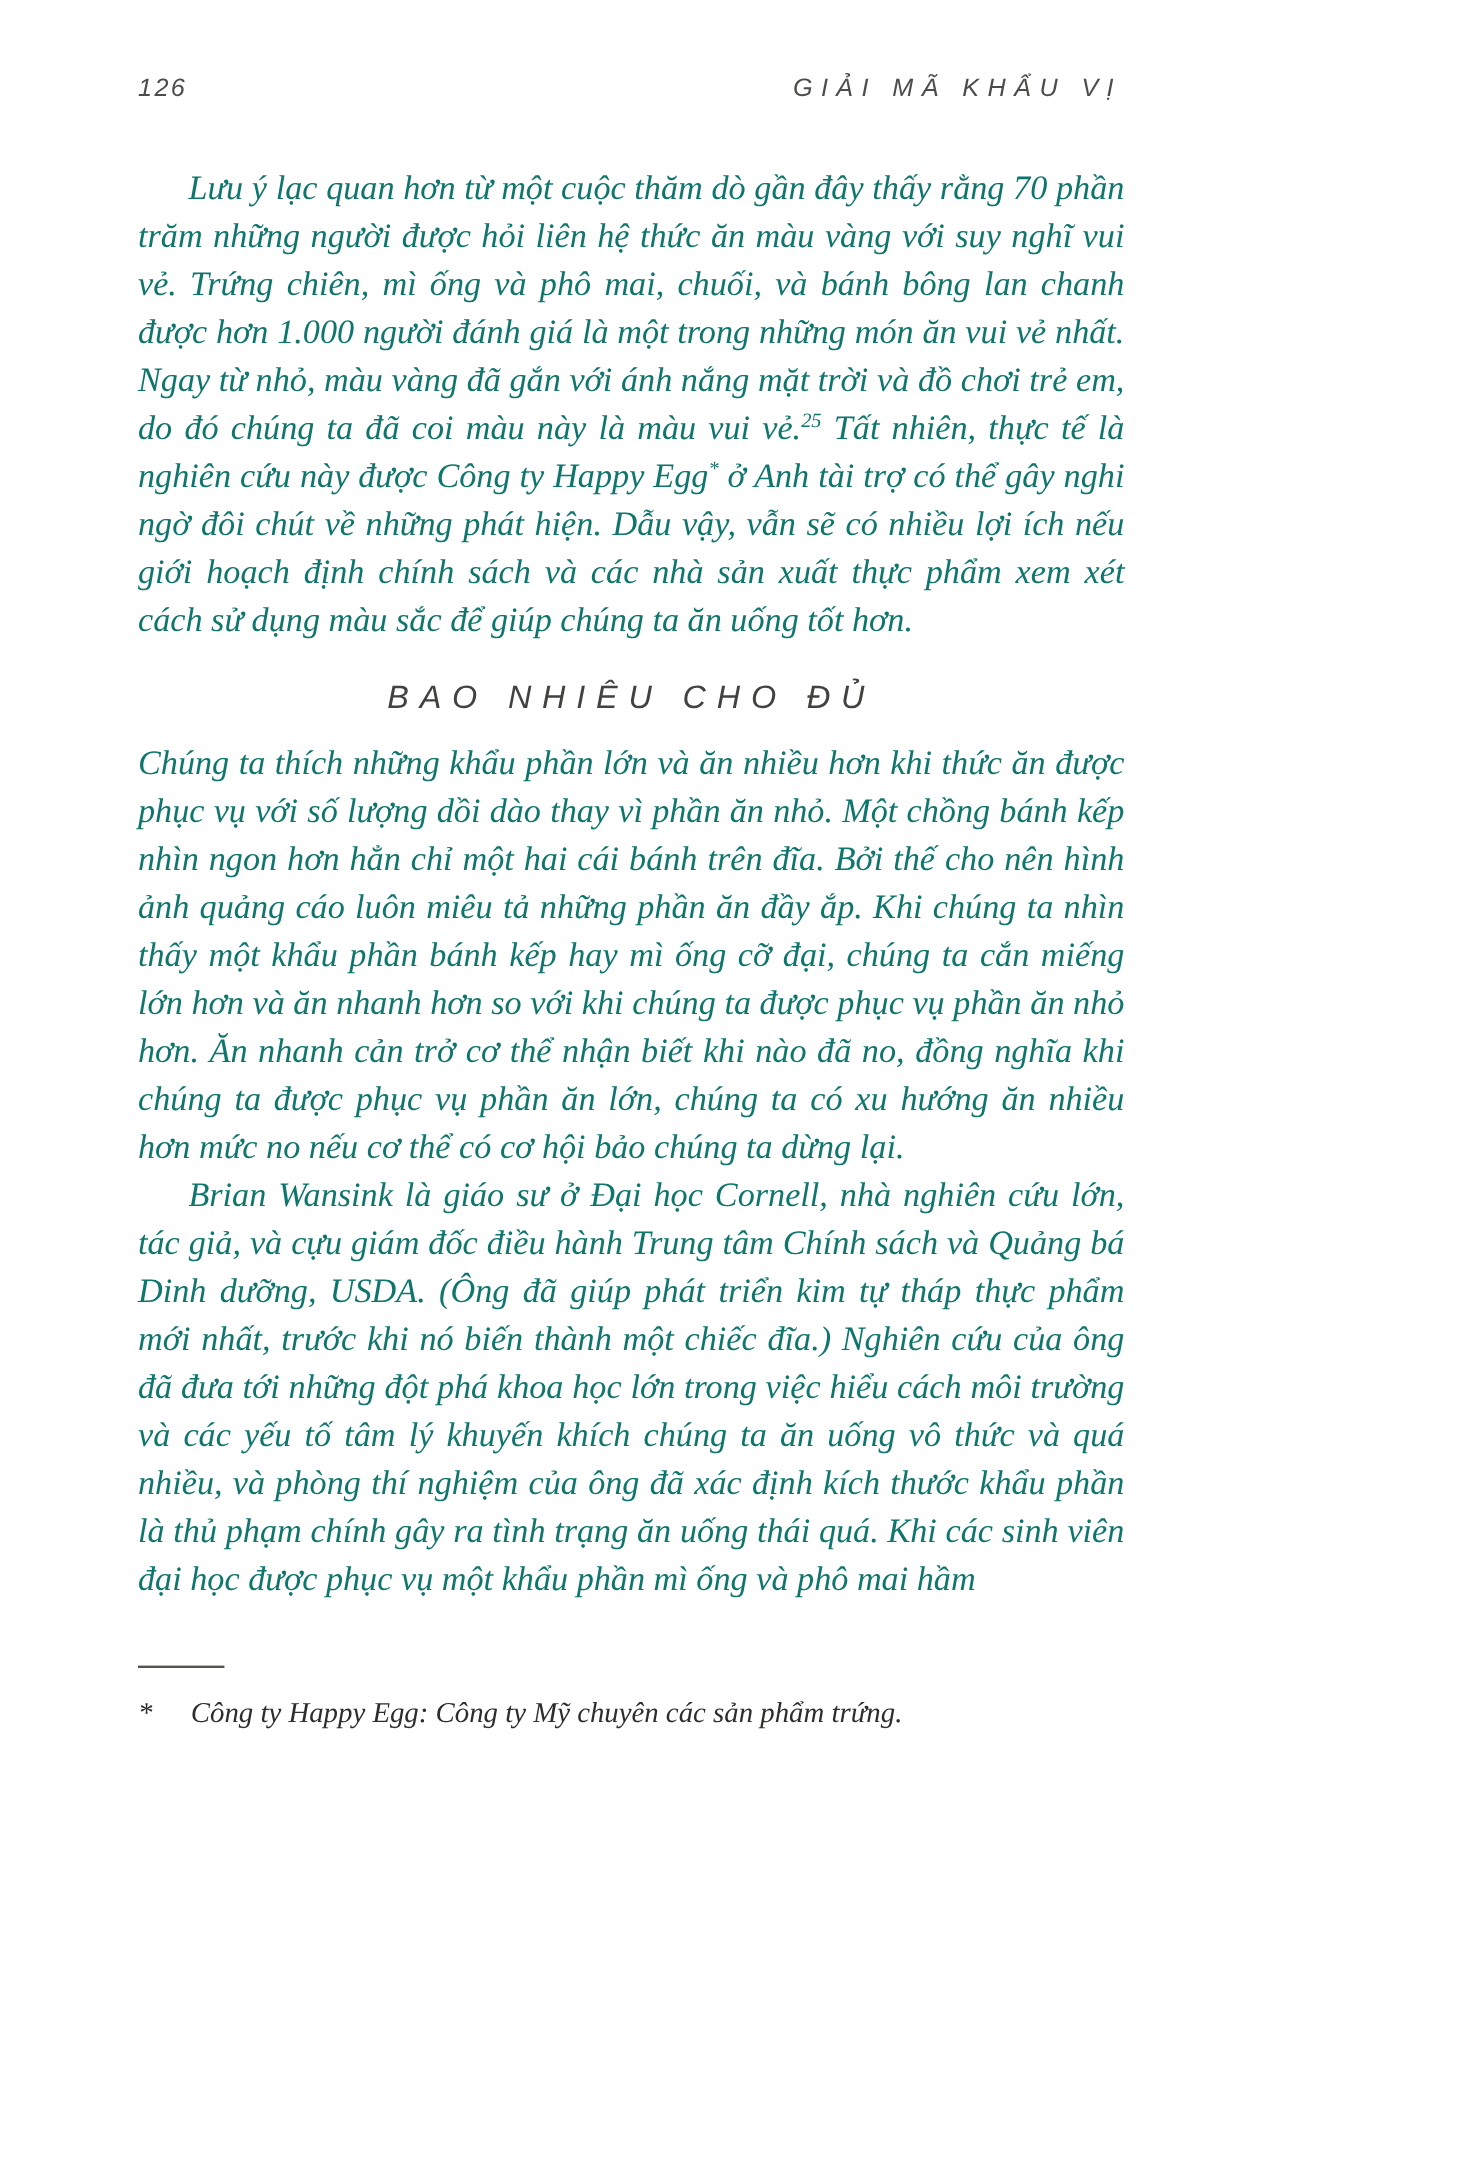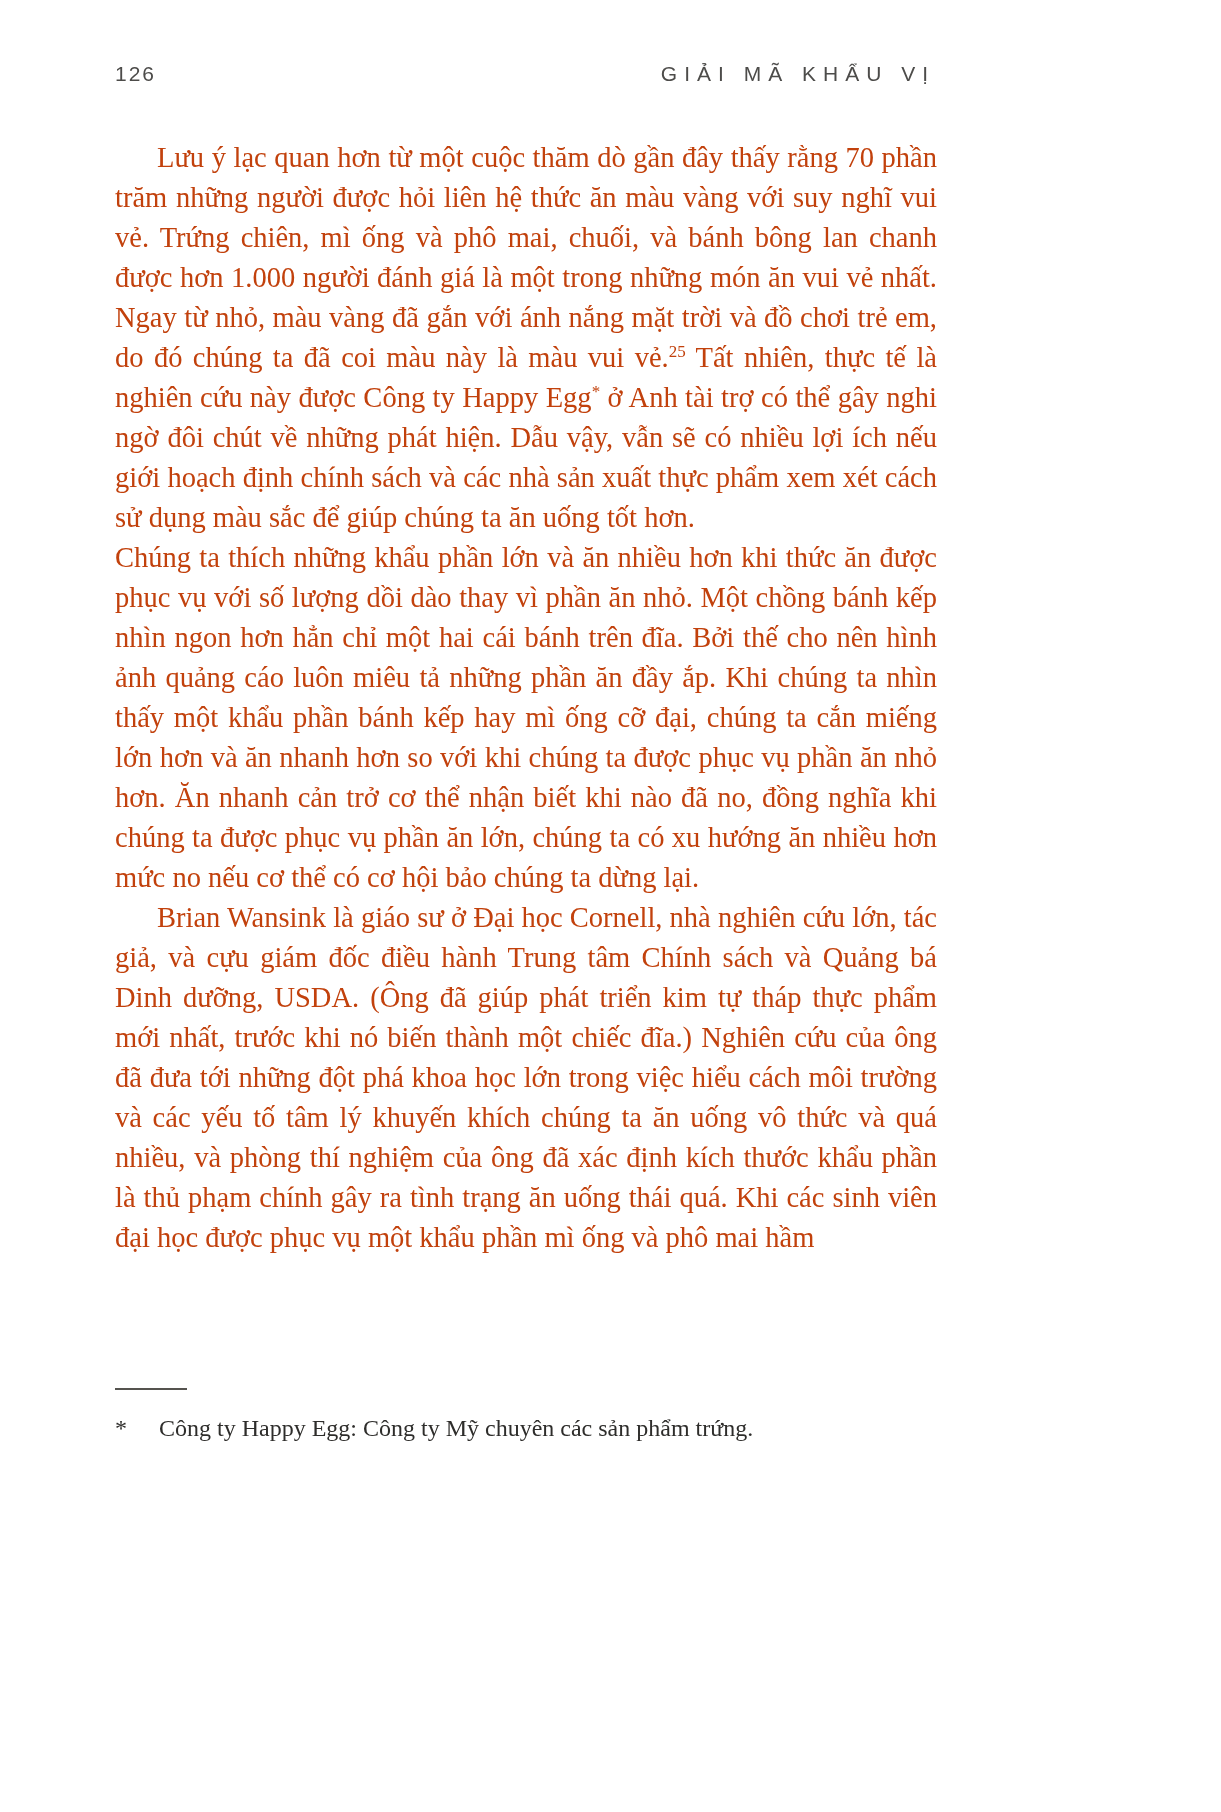--- a/index.html
+++ b/index.html
@@ -1,15 +1,15 @@
 <!DOCTYPE html>
 <html><head>
 <meta charset="utf-8">
 <style>
-  * { margin: 0; padding: 0; box-sizing: border-box; }
+  * { margin: 0; padding: 0; box-sizing: border-box; font-style: italic; }
 
   html, body {
     background: #ffffff;
   }
 
   .page {
     position: relative;
     width: 1221px;
     height: 1812px;
     background: #ffffff;
@@ -54,21 +54,21 @@
     position: absolute;
     top: 138px;
     left: 115px;
     width: 822px;
   }
 
   .para {
     font-size: 28.5px;
     line-height: 40px;
     text-align: justify;
-    color: #c2410c;
+    color: #0f766e;
   }
 
   .para.indent {
     text-indent: 42px;
   }
 
   sup.fn-ref {
     font-size: 17px;
     line-height: 0;
     vertical-align: super;
@@ -123,20 +123,21 @@
 
   <header class="page-header">
     <span class="page-number">126</span>
     <span class="running-title">GIẢI MÃ KHẨU VỊ</span>
   </header>
 
   <main class="page-body">
 
     <p class="para indent"><span>Lưu ý lạc quan hơn từ một cuộc thăm dò gần đây thấy rằng 70 phần trăm những người được hỏi liên hệ thức ăn màu vàng với suy nghĩ vui vẻ. Trứng chiên, mì ống và phô mai, chuối, và bánh bông lan chanh được hơn 1.000 người đánh giá là một trong những món ăn vui vẻ nhất. Ngay từ nhỏ, màu vàng đã gắn với ánh nắng mặt trời và đồ chơi trẻ em, do đó chúng ta đã coi màu này là màu vui vẻ.</span><sup class="fn-ref">25</sup><span> Tất nhiên, thực tế là nghiên cứu này được Công ty Happy Egg</span><sup class="fn-ref">*</sup><span> ở Anh tài trợ có thể gây nghi ngờ đôi chút về những phát hiện. Dẫu vậy, vẫn sẽ có nhiều lợi ích nếu giới hoạch định chính sách và các nhà sản xuất thực phẩm xem xét cách sử dụng màu sắc để giúp chúng ta ăn uống tốt hơn.</span></p>
 
+    <h2 class="section-heading">BAO NHIÊU CHO ĐỦ</h2>
 
     <p class="para">Chúng ta thích những khẩu phần lớn và ăn nhiều hơn khi thức ăn được phục vụ với số lượng dồi dào thay vì phần ăn nhỏ. Một chồng bánh kếp nhìn ngon hơn hẳn chỉ một hai cái bánh trên đĩa. Bởi thế cho nên hình ảnh quảng cáo luôn miêu tả những phần ăn đầy ắp. Khi chúng ta nhìn thấy một khẩu phần bánh kếp hay mì ống cỡ đại, chúng ta cắn miếng lớn hơn và ăn nhanh hơn so với khi chúng ta được phục vụ phần ăn nhỏ hơn. Ăn nhanh cản trở cơ thể nhận biết khi nào đã no, đồng nghĩa khi chúng ta được phục vụ phần ăn lớn, chúng ta có xu hướng ăn nhiều hơn mức no nếu cơ thể có cơ hội bảo chúng ta dừng lại.</p>
 
     <p class="para indent">Brian Wansink là giáo sư ở Đại học Cornell, nhà nghiên cứu lớn, tác giả, và cựu giám đốc điều hành Trung tâm Chính sách và Quảng bá Dinh dưỡng, USDA. (Ông đã giúp phát triển kim tự tháp thực phẩm mới nhất, trước khi nó biến thành một chiếc đĩa.) Nghiên cứu của ông đã đưa tới những đột phá khoa học lớn trong việc hiểu cách môi trường và các yếu tố tâm lý khuyến khích chúng ta ăn uống vô thức và quá nhiều, và phòng thí nghiệm của ông đã xác định kích thước khẩu phần là thủ phạm chính gây ra tình trạng ăn uống thái quá. Khi các sinh viên đại học được phục vụ một khẩu phần mì ống và phô mai hầm</p>
 
   </main>
 
   <footer class="footnote-area">
     <div class="footnote-rule"></div>
     <div class="footnote">

